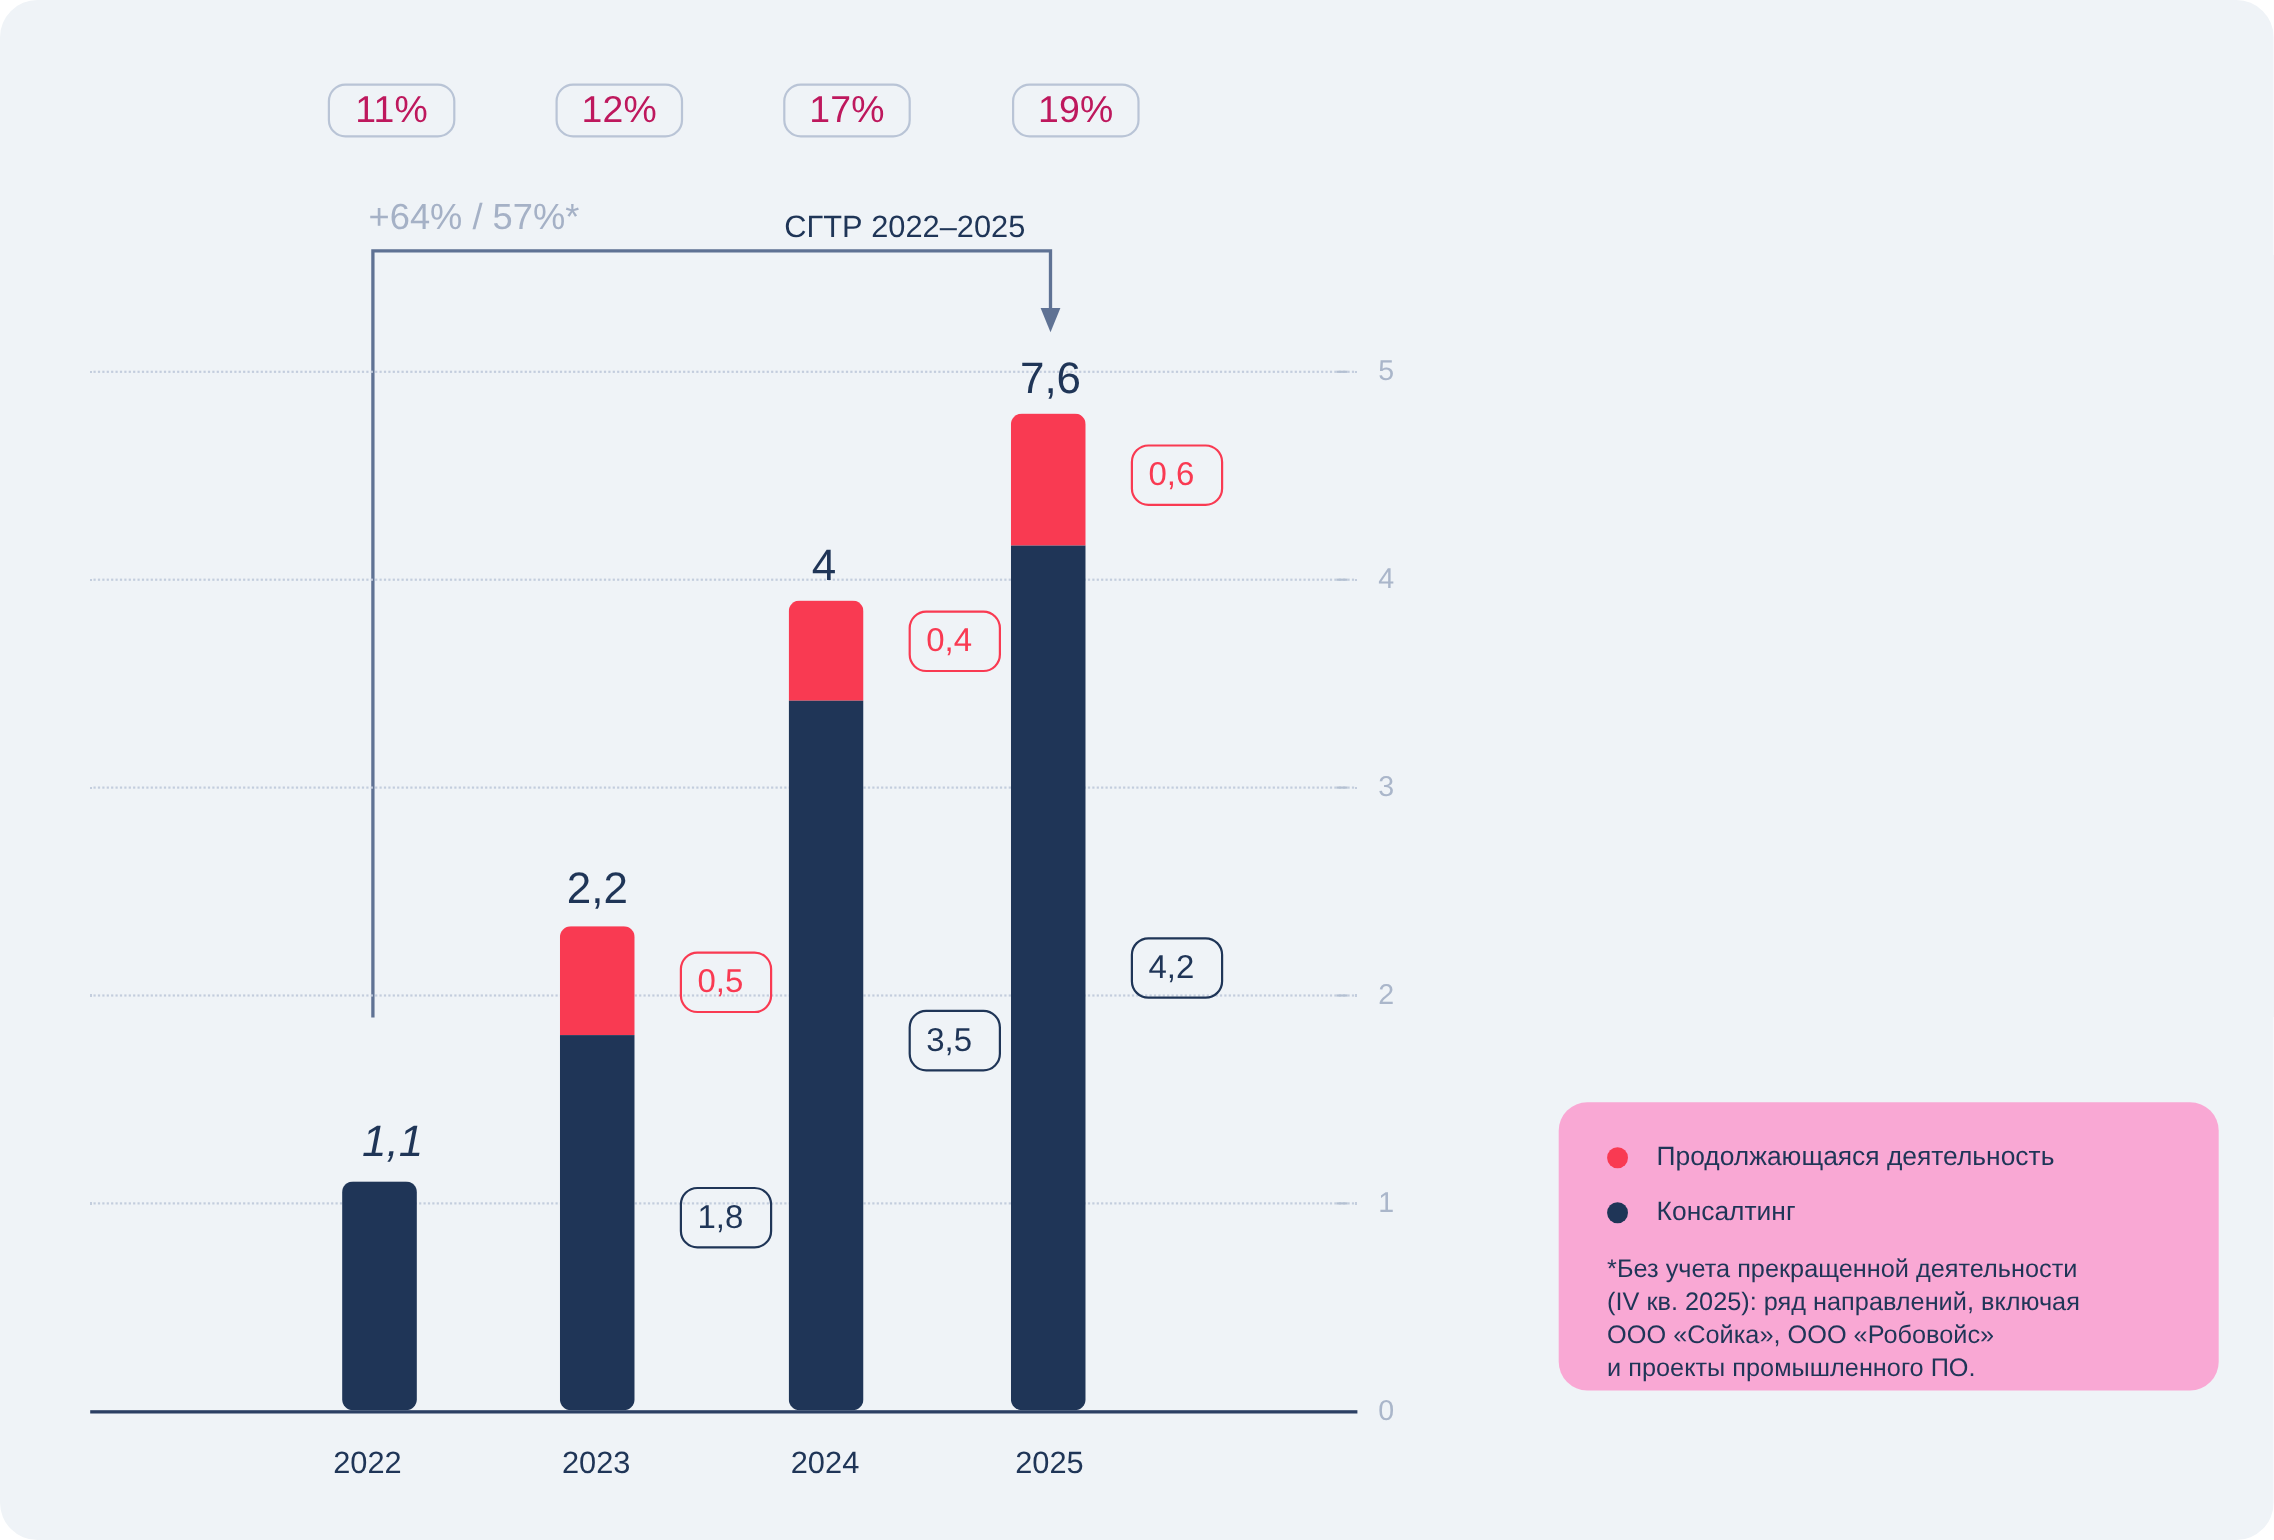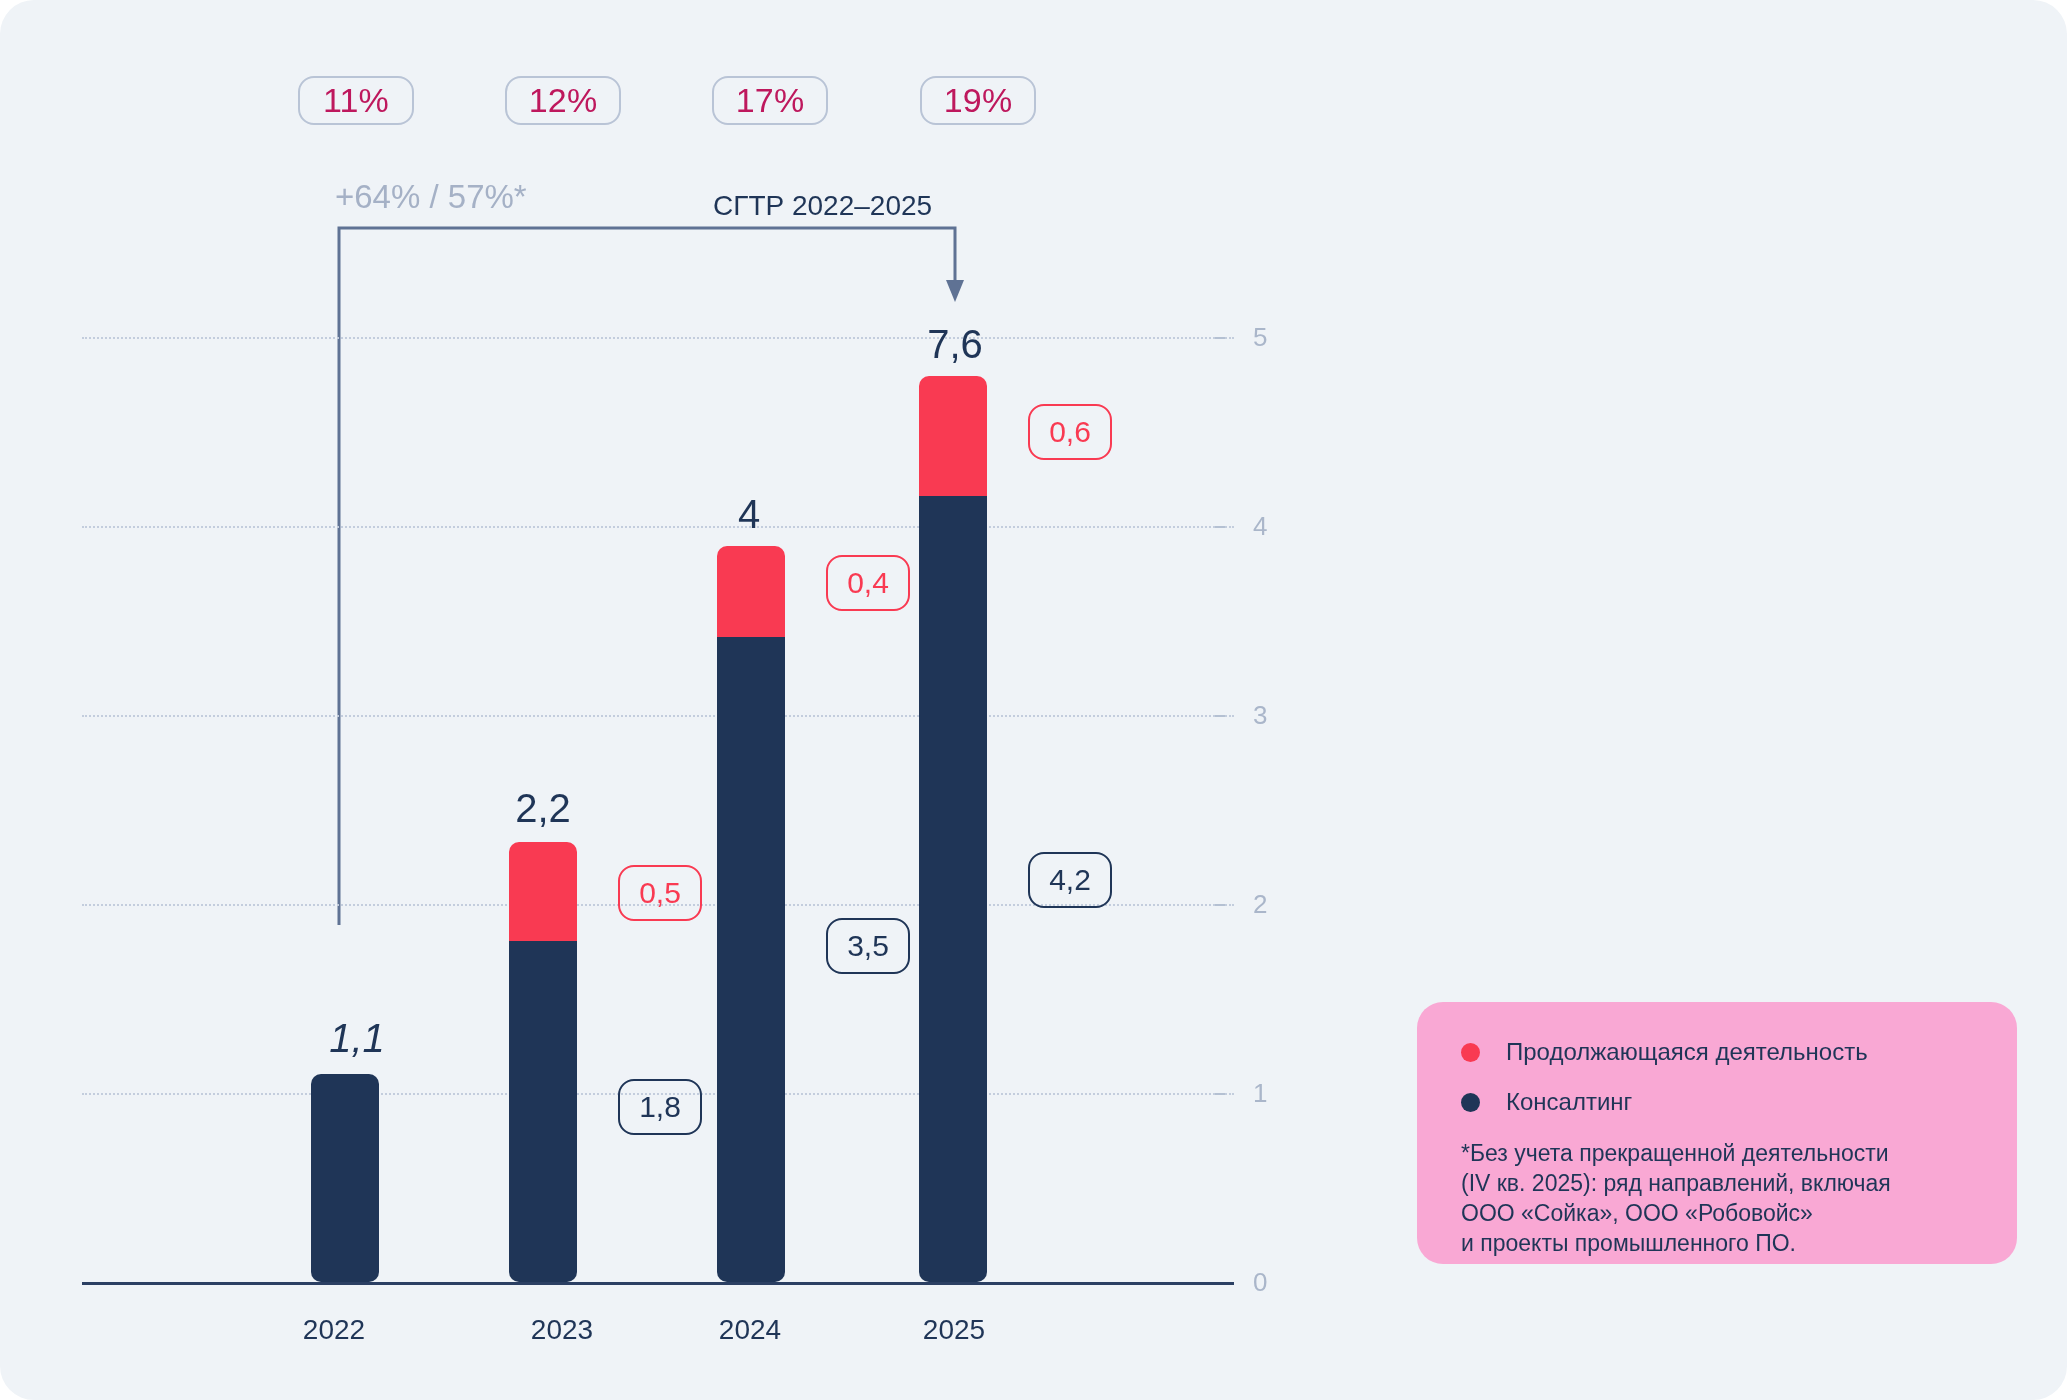--- a/index.html
+++ b/index.html
@@ -126,21 +126,21 @@
   .value-badge {
     position: absolute;
     height: 56px;
     min-width: 84px;
     padding: 0 14px;
     box-sizing: border-box;
     border-radius: 16px;
     border: 2px solid;
     display: flex;
     align-items: center;
-    justify-content: center;
+    justify-content: flex-start;
     font-size: 30px;
     transform: translateY(-50%);
   }
   .badge-blue { border-color: #1f3557; color: #1f3557; }
   .badge-red  { border-color: #f93a52; color: #f93a52; }
 
   
   #legend-card {
     position: absolute;
     left: 1417px;
@@ -228,21 +228,21 @@
     <div class="seg seg-blue" style="top:0; height:208px;"></div>
   </div>
   <div class="bar-total" style="left:357px; top:1016px;font-style:italic;">1,1</div>
   <div class="xtick" style="left:334px; top:1314px;text-align:center;">2022</div>
 
   <div class="bar" style="left:509px; top:842px; width:68px; height:440px; border-radius:10px;">
     <div class="seg seg-red" style="top:0; height:99px;"></div>
     <div class="seg seg-blue" style="top:99px; height:341px;"></div>
   </div>
   <div class="bar-total" style="left:543px; top:786px;">2,2</div>
-  <div class="xtick" style="left:542px; top:1314px;margin-left:20px;">2023</div>
+  <div class="xtick" style="left:542px; top:1314px;">2023</div>
   <div class="value-badge badge-red" style="left:618px; top:893px;">
     <span>0,5</span>
   </div>
   <div class="value-badge badge-blue" style="left:618px; top:1107px;">
     <span>1,8</span>
   </div>
 
   <div class="bar" style="left:717px; top:546px; width:68px; height:736px; border-radius:10px;">
     <div class="seg seg-red" style="top:0; height:91px;"></div>
     <div class="seg seg-blue" style="top:91px; height:645px;"></div>

